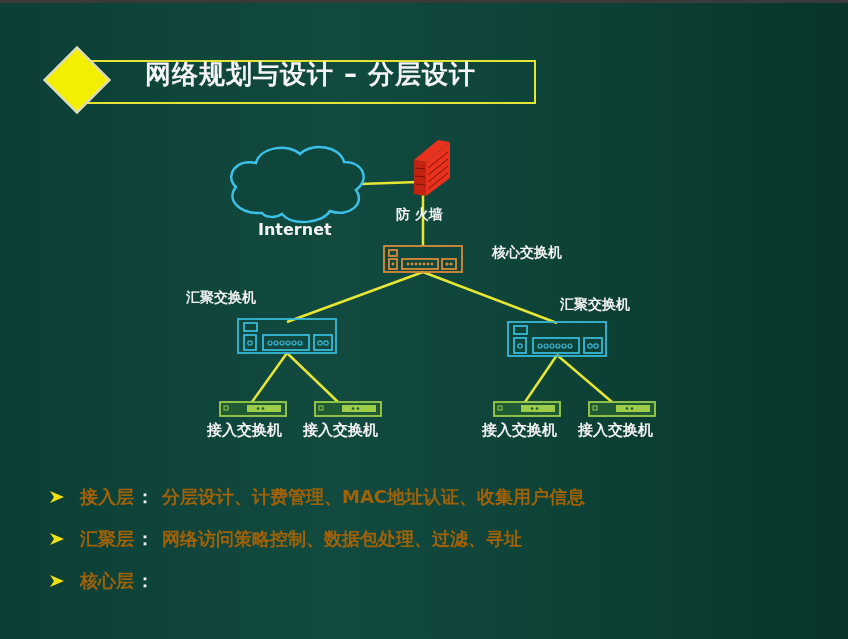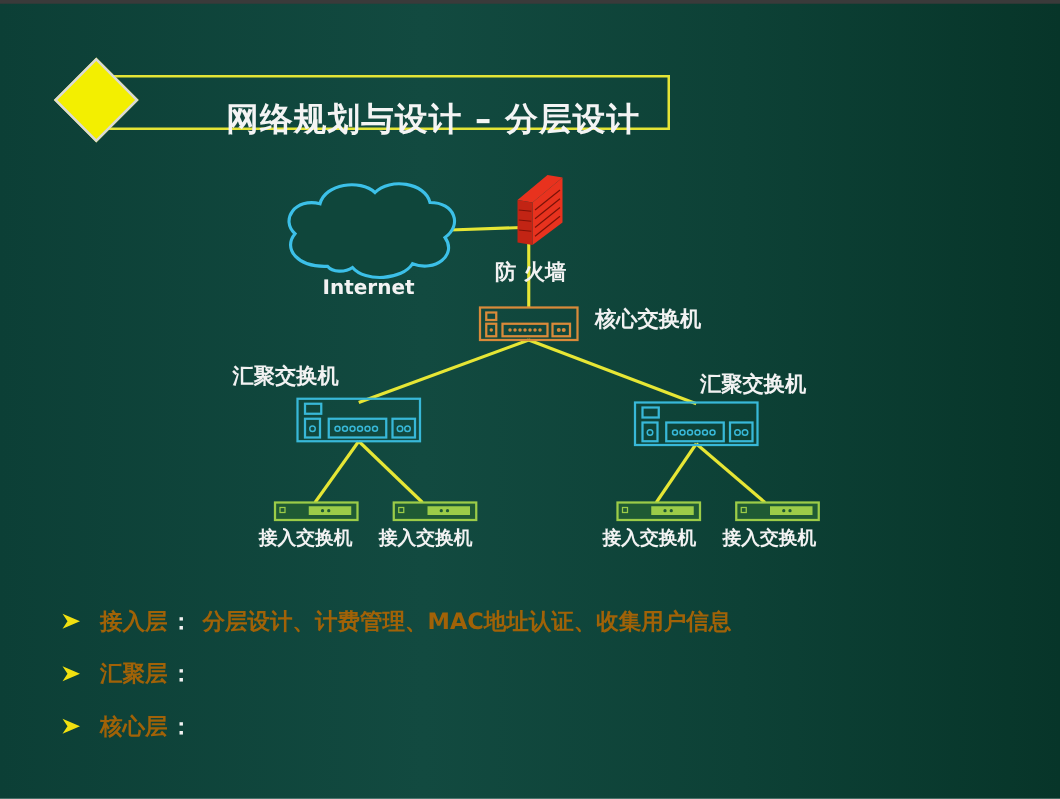--- a/index.html
+++ b/index.html
@@ -13,28 +13,28 @@
   .title-box {
     position: absolute; left: 72px; top: 60px; width: 464px; height: 44px;
     border: 2px solid #e4e436; box-sizing: border-box;
   }
   .title-diamond {
     position: absolute; left: 53px; top: 56px; width: 48px; height: 48px;
     background: #f3ef00; transform: rotate(45deg);
     border: 2px solid #d9d9d9; box-sizing: border-box;
   }
   .title-text {
-    position: absolute; left: 145px; top: 78px; height: 36px; line-height: 36px;
-    color: #f4f4f4; font-size: 26px; font-weight: bold; letter-spacing: 1px; white-space: nowrap; margin-left: 36px;
+    position: absolute; left: 145px; top: 56px; height: 36px; line-height: 36px;
+    color: #f4f4f4; font-size: 26px; font-weight: bold; letter-spacing: 1px; white-space: nowrap;
   }
   svg.diagram { position: absolute; left: 0; top: 0; }
   .lbl {
     position: absolute; color: #f2f2f2; font-weight: bold; white-space: nowrap;
   }
-  .lbl-big { font-size: 17px; }
+  .lbl-big { font-size: 14px; }
   .lbl-small { font-size: 15px; }
   .bullets { position: absolute; left: 48px; top: 476px; }
   .bullet-row { height: 42px; display: flex; align-items: center; }
   .arrow { width: 18px; height: 18px; margin-right: 14px; }
   .b-label, .b-text { color: #a16207; font-size: 18px; font-weight: bold; white-space: nowrap; }
   .b-sep { color: #f2f2f2; font-size: 18px; font-weight: bold; margin: 0 8px 0 2px; }
 </style>
 </head>
 <body>
 
@@ -159,21 +159,21 @@
     <rect x="589" y="402" width="66" height="14" fill="#1f5a34" stroke="#9ccc48" stroke-width="1.8"></rect>
     <rect x="593" y="406" width="4" height="4" fill="none" stroke="#9ccc48" stroke-width="1"></rect>
     <rect x="616" y="405" width="34" height="7" fill="#9ccc48"></rect>
     <circle cx="627" cy="408.5" r="1.3" fill="#1f5a34"></circle>
       <circle cx="632" cy="408.5" r="1.3" fill="#1f5a34"></circle>
   </g>
 </svg>
 
 <div class="lbl" style="left:258px; top:174px; font-size:16px;margin-top:46px;">Internet</div>
 <div class="lbl lbl-big" style="left:396px; top:206px;">防 火墙</div>
-<div class="lbl lbl-big" style="left:476px; top:244px;">核心交换机</div>
+<div class="lbl lbl-big" style="left:492px; top:244px;">核心交换机</div>
 <div class="lbl lbl-big" style="left:186px; top:289px;">汇聚交换机</div>
 <div class="lbl lbl-big" style="left:560px; top:296px;">汇聚交换机</div>
 <div class="lbl lbl-small" style="left:207px; top:421px;">接入交换机</div>
 <div class="lbl lbl-small" style="left:303px; top:421px;">接入交换机</div>
 <div class="lbl lbl-small" style="left:482px; top:421px;">接入交换机</div>
 <div class="lbl lbl-small" style="left:578px; top:421px;">接入交换机</div>
 
 <div class="bullets">
   <div class="bullet-row">
     <svg class="arrow" viewBox="0 0 18 18">
@@ -182,20 +182,21 @@
     <span class="b-label">接入层</span>
     <span class="b-sep">：</span>
     <span class="b-text">分层设计、计费管理、MAC地址认证、收集用户信息</span>
   </div>
   <div class="bullet-row">
     <svg class="arrow" viewBox="0 0 18 18">
       <polygon points="2,3 16,9 2,15 6,9" fill="#f0e010"></polygon>
     </svg>
     <span class="b-label">汇聚层</span>
     <span class="b-sep">：</span>
+    <span class="b-text">网络访问策略控制、数据包处理、过滤、寻址</span>
   </div>
   <div class="bullet-row">
     <svg class="arrow" viewBox="0 0 18 18">
       <polygon points="2,3 16,9 2,15 6,9" fill="#f0e010"></polygon>
     </svg>
     <span class="b-label">核心层</span>
     <span class="b-sep">：</span>
   </div>
 </div>
 

